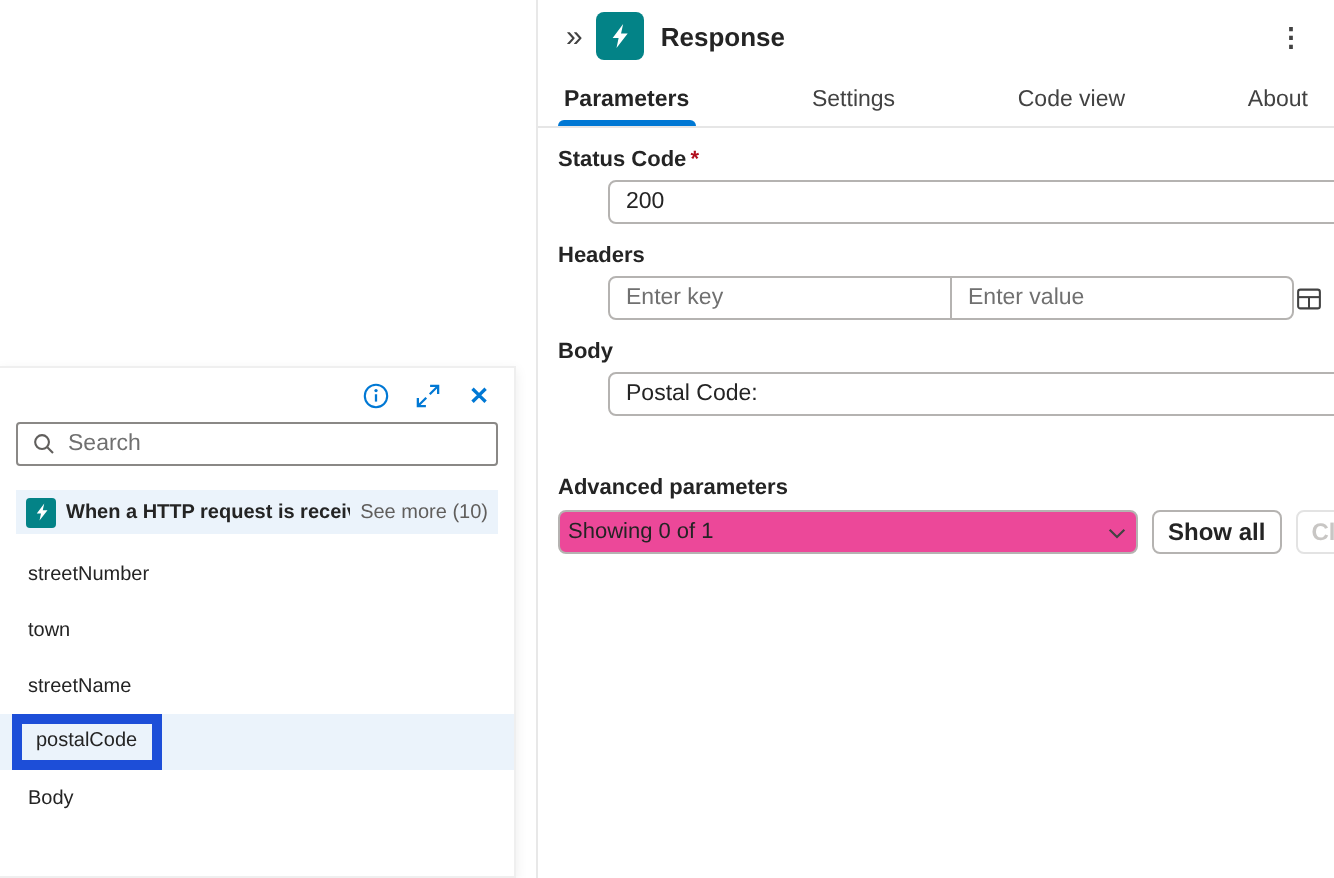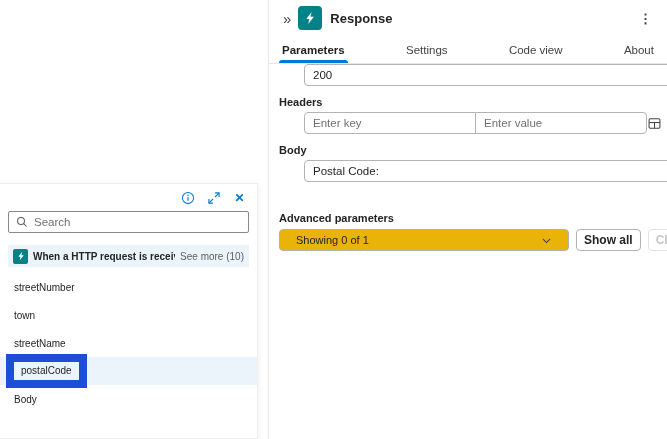--- a/index.html
+++ b/index.html
@@ -17,21 +17,21 @@
   .search-box input { border:none; outline:none; flex:1; min-width:0; font-size:11.5px; font-family:inherit; color:#242424; background:transparent; }
   .search-box input::placeholder { color:#707070; }
   .group-header { margin:0 8px; height:22px; background:#ebf3fb; display:flex; align-items:center; gap:5px; padding:0 5px; cursor:pointer; }
   .trigger-icon { width:15px; height:15px; border-radius:2px; background:#038387; flex:none;
                   display:flex; align-items:center; justify-content:center; }
   .group-title { font-size:10px; font-weight:700; flex:1; white-space:nowrap; overflow:hidden; }
   .see-more { font-size:10px; color:#605e5c; white-space:nowrap; cursor:pointer; }
   .dyn-list { margin-top:6px; }
   .dyn-item { height:28px; display:flex; align-items:center; padding:0 14px; font-size:10px; cursor:pointer; }
   .dyn-item.selected { background:#ebf3fb; padding:0 6px; }
-  .hl { border:8px solid #1d4ed8; padding:2px 7px; display:inline-block; line-height:14px; }
+  .hl { border:5px solid #1d4ed8; padding:2px 7px; display:inline-block; line-height:14px; }
 
   
   .right-panel { position:absolute; left:268px; top:0; width:399px; height:439px; background:#fff; border-left:1px solid #e8e8e8; }
   .rp-header { display:flex; align-items:center; gap:8px; height:36px; padding:0 10px 0 14px; }
   .collapse-icon { color:#424242; font-size:15px; line-height:1; cursor:pointer; letter-spacing:-1px; }
   .action-icon { width:24px; height:24px; border-radius:4px; background:#038387; display:flex; align-items:center; justify-content:center; flex:none; }
   .rp-title { font-size:13px; font-weight:600; }
   .more-icon { margin-left:auto; color:#424242; font-size:13px; font-weight:700; cursor:pointer; padding:2px 5px; }
   .tabs { display:flex; gap:14px; padding:0 10px; height:28px; align-items:stretch; border-bottom:1px solid #e6e6e6;justify-content:space-between; }
   .tab { font-size:11.5px; color:#424242; position:relative; display:flex; align-items:center; padding:0 3px; cursor:pointer; }
@@ -43,21 +43,21 @@
   .text-input { width:100%; height:22px; border:1px solid #b5b3b1; border-radius:4px; padding:0 8px;
                 font-size:11.5px; font-family:inherit; color:#242424; outline:none; background:#fff;margin-left:25px; }
   .text-input::placeholder { color:#707070; }
   .headers-row { display:flex; align-items:center; }
   .key-input { width:172px; border-radius:4px 0 0 4px; }
   .value-input { width:177px; border-radius:0 4px 4px 0; margin-left:-1px; }
   .grid-icon-btn { margin-left:auto; width:20px; height:20px; display:flex; align-items:center; justify-content:center; cursor:pointer; border-radius:3px; }
   .adv { margin-top:30px; }
   .advanced-row { display:flex; align-items:center; gap:7px; margin-top:5px; }
   .dropdown { width:290px; height:22px; border:1px solid #b5b3b1; border-radius:4px; display:flex; align-items:center;
-              padding:0 16px; font-size:11px; color:#242424; cursor:pointer; background:#eab308; flex:none;justify-content:flex-end; }
+              padding:0 4px; font-size:11px; color:#242424; cursor:pointer; background:#ec4899; flex:none;justify-content:flex-end; }
   .dropdown .chev { margin-left:auto; display:flex; align-items:center; }
   .btn { height:22px; padding:0 7px; border:1px solid #b5b3b1; border-radius:4px; background:#fff;
          font-size:12px; font-weight:700; color:#242424; cursor:pointer; font-family:inherit; white-space:nowrap; }
   .btn.disabled { color:#c8c6c4; border-color:#e3e3e3; cursor:default; }
 </style>
 </head>
 <body>
 
 <div class="stage">
 
@@ -133,20 +133,23 @@
     </div>
 
     <div class="tabs">
       <span class="tab active">Parameters</span>
       <span class="tab">Settings</span>
       <span class="tab">Code view</span>
       <span class="tab">About</span>
     </div>
 
     <div class="rp-body">
+      <div class="field-label">
+        <span>Status Code</span><span class="req">*</span>
+      </div>
       <input class="text-input" value="200" style="">
 
       <div class="field-label">Headers</div>
       <div class="headers-row">
         <input class="text-input key-input" placeholder="Enter key" style="">
         <input class="text-input value-input" placeholder="Enter value" style="">
         <span class="grid-icon-btn">
           <svg width="15" height="15" viewBox="0 0 16 16" fill="none" stroke="#424242" stroke-width="1.1">
               <rect x="2.2" y="3" width="11.6" height="10" rx="1.2"></rect>
               <path d="M2.2 7h11.6"></path>

